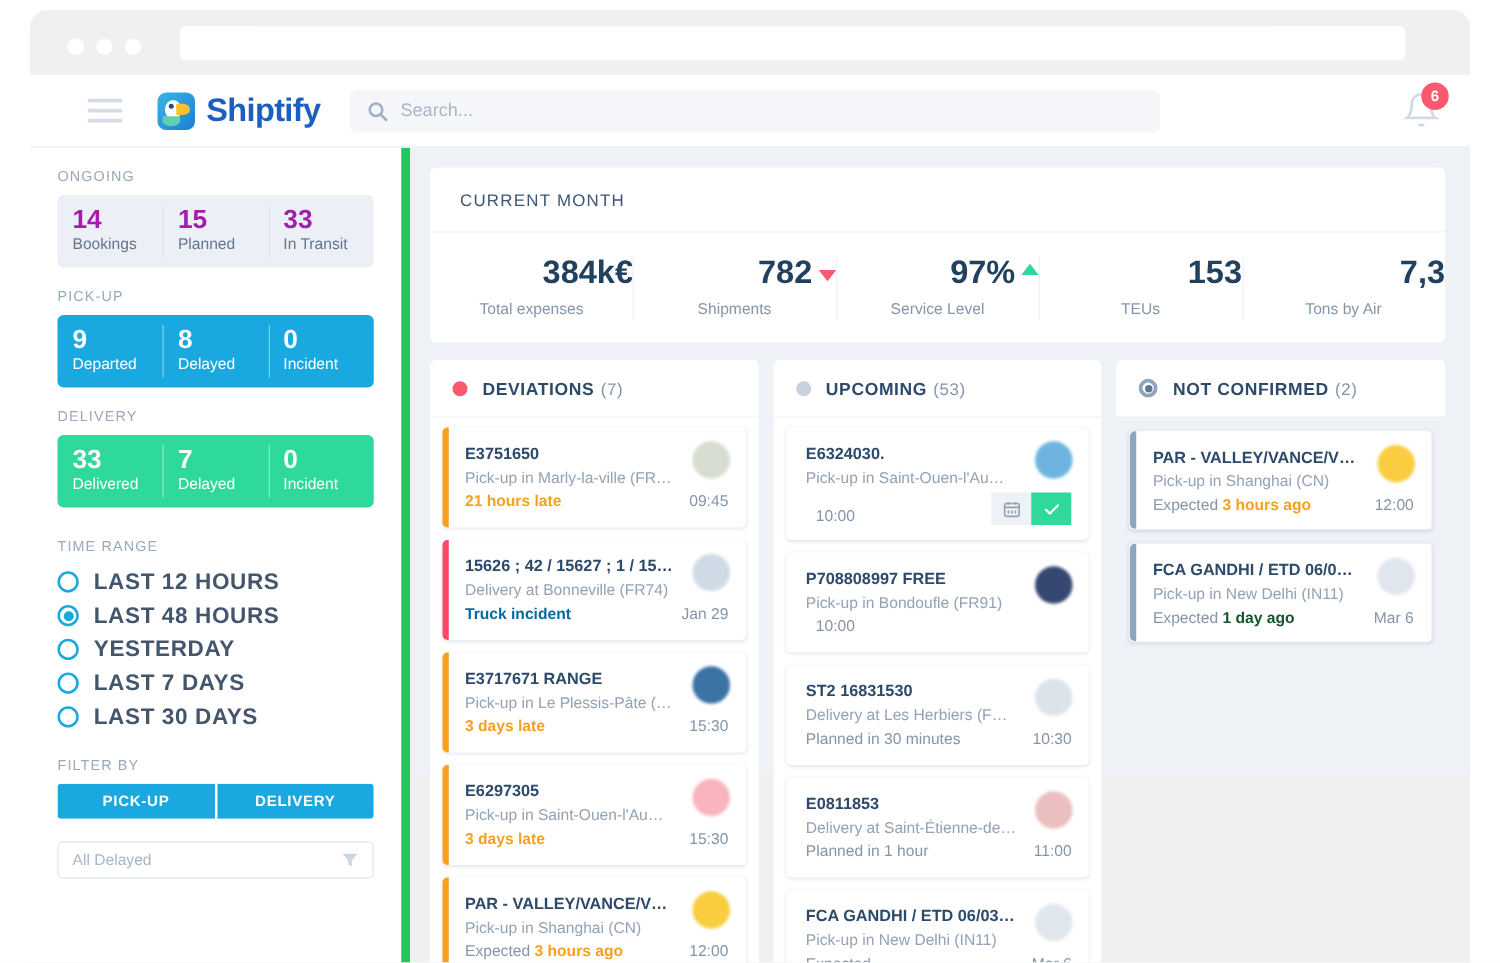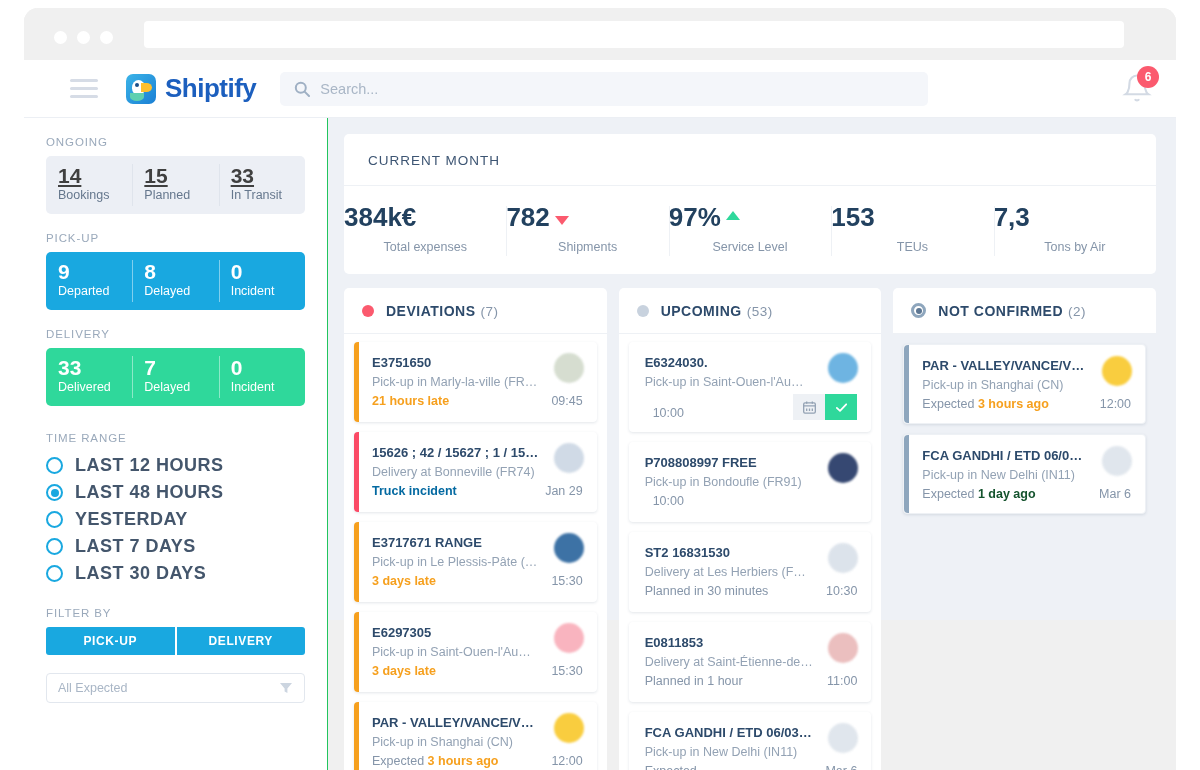--- a/index.html
+++ b/index.html
@@ -106,42 +106,42 @@
     display: flex; align-items: center; justify-content: center;
   }
 
   
   #body-split { display: flex; height: 652px; }
 
   
   #sidebar {
     width: 304px; background: #ffffff; flex: none;
     padding: 18px 22px 0 22px;
-    border-right: 1px solid #22c55e;
+    border-right: 7px solid #22c55e;
   }
   .side-label {
     font-size: 11.5px; letter-spacing: 0.9px;
     color: #9aa9bb; margin-bottom: 8px;
   }
   .stat-row {
     display: flex; border-radius: 5px; overflow: hidden;
     margin-bottom: 18px; height: 58px;
   }
   .stat-row .cell {
     flex: 1; padding: 9px 0 0 12px; position: relative;
   }
   .stat-row .cell + .cell::before {
     content: ""; position: absolute; left: 0; top: 8px;
     width: 1px; height: 42px; background: rgba(255,255,255,.45);
   }
   .stat-row.grey .cell + .cell::before { background: #dfe4ec; }
   .stat-num { font-size: 21px; font-weight: bold; line-height: 1.05; }
   .stat-cap { font-size: 12.5px; margin-top: 1px; }
   .stat-row.grey { background: #eceff5; }
-  .stat-row.grey .stat-num { color: #404040; text-decoration: underline; }
+  .stat-row.grey .stat-num { color: #a21caf; }
   .stat-row.grey .stat-cap { color: #65778d; }
   .stat-row.blue { background: #19a8e0; }
   .stat-row.green { background: #2fd89b; }
   .stat-row.blue .stat-num, .stat-row.green .stat-num,
   .stat-row.blue .stat-cap, .stat-row.green .stat-cap { color: #ffffff; }
 
   #time-range-label { margin-top: 26px; }
   .radio-item {
     display: flex; align-items: center; height: 27px; cursor: pointer;
   }
@@ -192,21 +192,21 @@
     border-bottom: 1px solid #eef1f5;
   }
   #kpi-row { display: flex; padding: 16px 0 20px 0; }
   .kpi { flex: 1; text-align: center; position: relative; }
   .kpi + .kpi::before {
     content: ""; position: absolute; left: 0; top: 4px;
     width: 1px; height: 50px; background: #eef1f5;
   }
   .kpi-val {
     font-size: 26px; font-weight: bold; color: #22415f;
-    display: flex; align-items: center; justify-content: flex-start; gap: 5px;
+    display: flex; align-items: center; justify-content: flex-end; gap: 5px;
   }
   .tri { width: 0; height: 0; display: inline-block; }
   .tri.down { border-left: 7px solid transparent; border-right: 7px solid transparent; border-top: 9px solid #fb5a6e; margin-top: 5px; }
   .tri.up   { border-left: 7px solid transparent; border-right: 7px solid transparent; border-bottom: 9px solid #2fd89b; margin-bottom: 5px; }
   .kpi-cap { font-size: 12.5px; color: #8595a9; margin-top: 7px; }
 
   
   #columns { display: flex; gap: 12px; margin-top: 14px; height: 510px; }
   .column { flex: 1; display: flex; flex-direction: column; min-width: 0; }
   .col-head {
@@ -405,21 +405,21 @@
           <span class="radio-text">LAST 30 DAYS</span>
         </div>
 
         <div class="side-label" id="filter-by-label">FILTER BY</div>
         <div id="filter-toggle">
           <div class="seg">PICK-UP</div>
           <div class="seg">DELIVERY</div>
         </div>
 
         <div id="status-select">
-          <span id="status-select-text">All Expected</span>
+          <span id="status-select-text">All Delayed</span>
           <span id="funnel-icon">
             <svg width="14" height="14" viewBox="0 0 14 14" fill="currentColor">
               <path d="M1 2h12l-4.6 5.4V12L5.6 10.6V7.4z"></path>
             </svg>
           </span>
         </div>
       </div>
 
       <div id="main">
 

